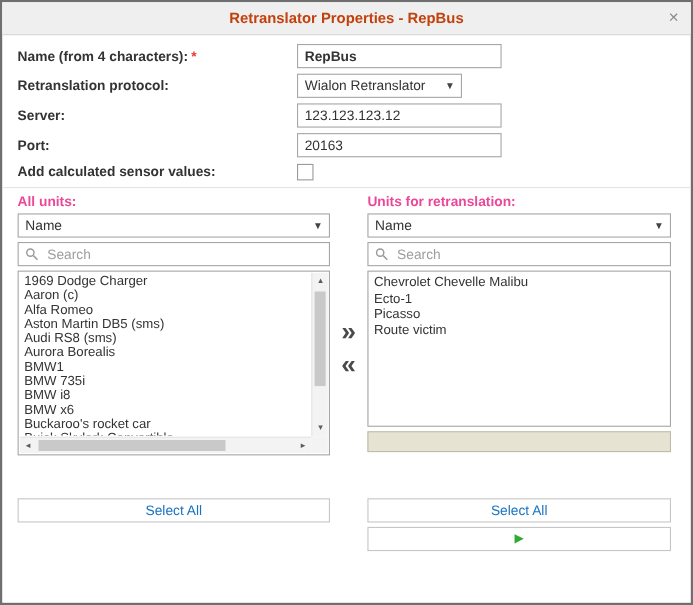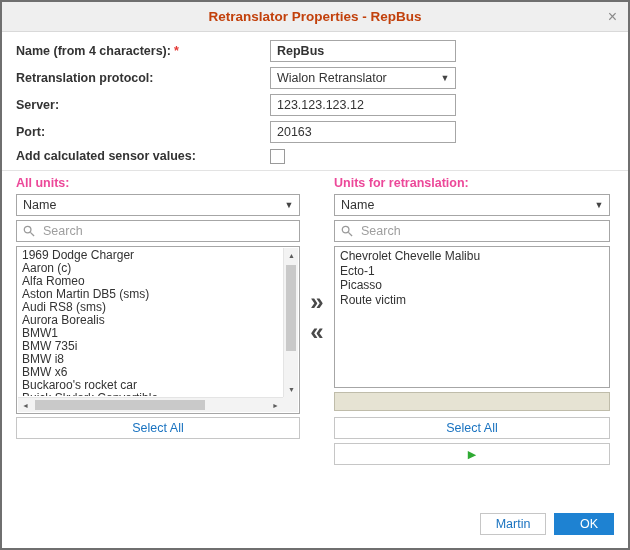--- a/index.html
+++ b/index.html
@@ -65,20 +65,21 @@
   .sb-arrow {
     position:absolute; width:15px; height:15px; display:flex; align-items:center; justify-content:center;
     font-size:7px; color:#5c5c5c; cursor:pointer;
   }
   .v-thumb { position:absolute; left:2px; right:2px; top:17px; height:86px; background:#c9c9c9; cursor:pointer; }
   .h-thumb { position:absolute; top:2px; bottom:2px; left:17px; width:170px; background:#c9c9c9; cursor:pointer; }
   .btn {
     position:absolute; height:22px; background:#fff; border:1px solid #c6c6c6;
     color:#1a73c0; font-size:12.5px; display:flex; align-items:center; justify-content:center;
     cursor:pointer;
+    margin-top:36px;
   }
   .btn-ok { background:#1e82d2; border-color:#1e82d2; color:#fff;padding-left:10px; }
   .play-glyph { color:#2faa33; font-size:11px; line-height:11px; }
   .state-bar { position:absolute; background:#e6e3d3; border:1px solid #bfbcaa; }
   .transfer {
     position:absolute; left:298px; top:288px; width:34px;
     display:flex; flex-direction:column; align-items:center; gap:6px;
   }
   .chev { font-size:24px; line-height:24px; color:#4a4a4a; font-weight:bold; cursor:pointer; }
 </style>
@@ -91,21 +92,21 @@
     <span class="title">Retranslator Properties - RepBus</span>
     <span class="close-x">×</span>
   </div>
 
   <div class="lbl" style="top:38px;">
     <span>Name (from 4 characters):</span><span class="req">*</span>
   </div>
   <input class="txt" style="top: 38px; font-weight: bold;" value="RepBus">
 
   <div class="lbl" style="top:65px;">Retranslation protocol:</div>
-  <div class="select" style="top:65px; left:268px; width:186px;">
+  <div class="select" style="top:65px; left:268px; width:150px;">
     <span class="sel-text">Wialon Retranslator</span>
     <span class="sel-arrow">▼</span>
   </div>
 
   <div class="lbl" style="top:92px;">Server:</div>
   <input class="txt" style="top: 92px;" value="123.123.123.12">
 
   <div class="lbl" style="top:119px;">Port:</div>
   <input class="txt" style="top: 119px;" value="20163">
 

